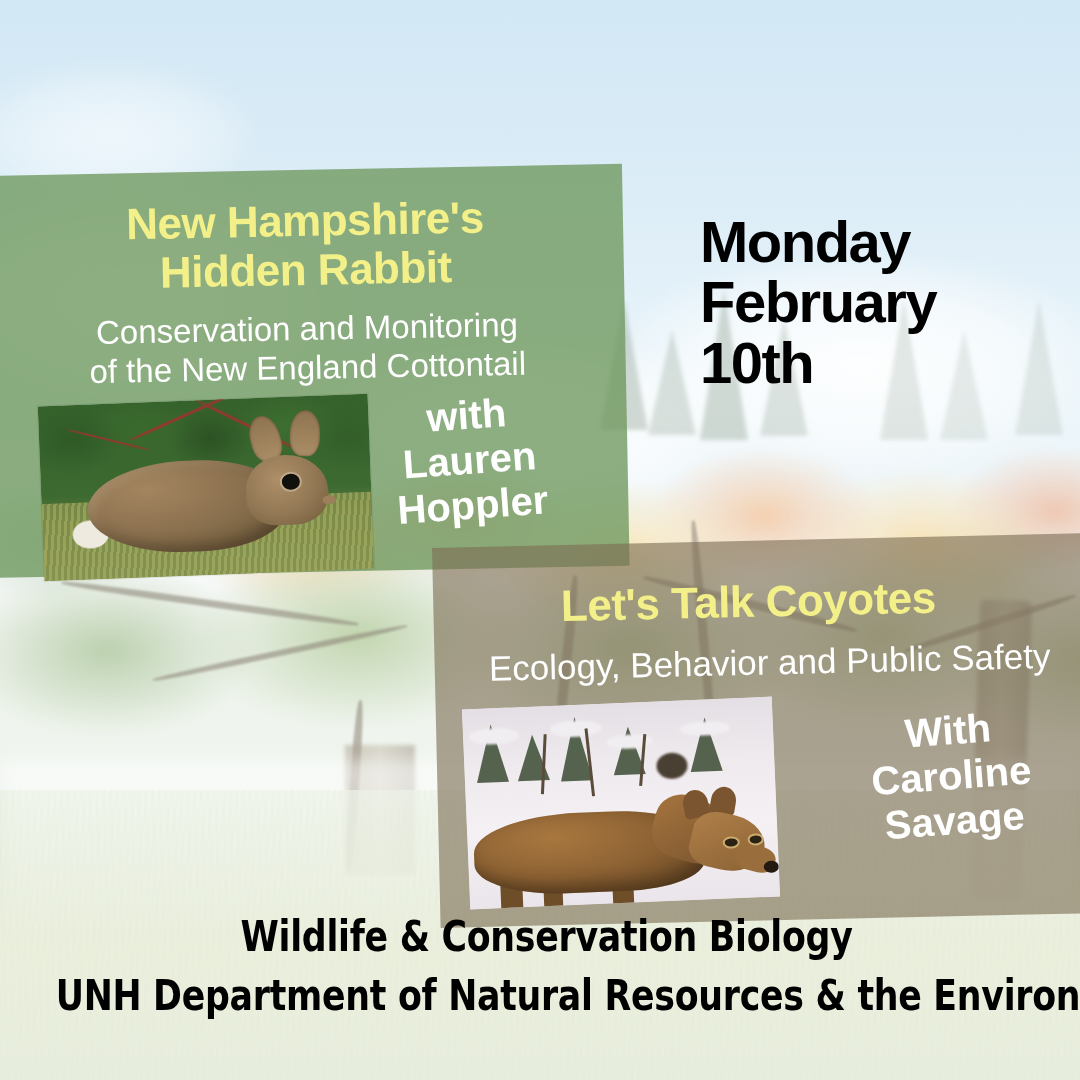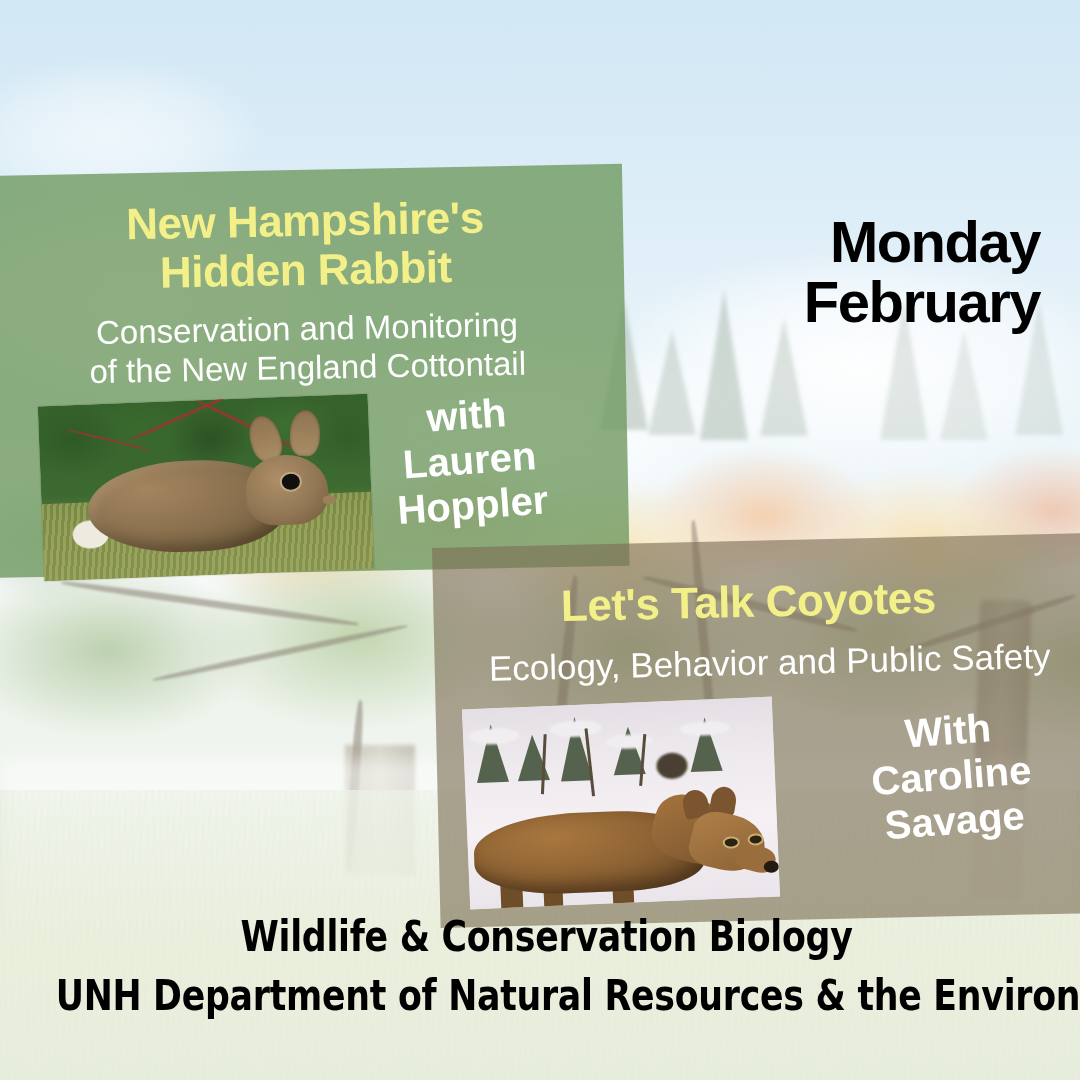--- a/index.html
+++ b/index.html
@@ -248,21 +248,21 @@
   .rb-tail {
     position:absolute; left:9%; top:66%; width:11%; height:16%;
     border-radius:50%; background:#efeadf; filter:blur(.6px);
   }
 
   
   .date-block {
     position:absolute;
     left:700px; top:212px;
     width:340px;
-    text-align:right;
+    text-align:left;
     z-index:20;
     font-weight:bold;
     font-size:58px;
     line-height:1.04;
     color:#000000;
     letter-spacing:-1.5px;
   }
   .date-block > div { white-space:nowrap; }
 
   
@@ -462,20 +462,21 @@
     <div class="rb-ear rb-ear-l"></div>
     <div class="rb-ear rb-ear-r"></div>
     <div class="rb-head"></div>
     <div class="rb-eye"></div>
     <div class="rb-nose"></div>
   </div>
 
   <div class="date-block">
     <div>Monday</div>
     <div>February</div>
+    <div>10th</div>
   </div>
 
   <div class="panel-coyote">
     <div class="coyote-heading">Let's Talk Coyotes</div>
     <div class="coyote-sub">Ecology, Behavior and Public Safety</div>
     <div class="coyote-speaker">
       <div>With</div>
       <div>Caroline</div>
       <div>Savage</div>
     </div>

